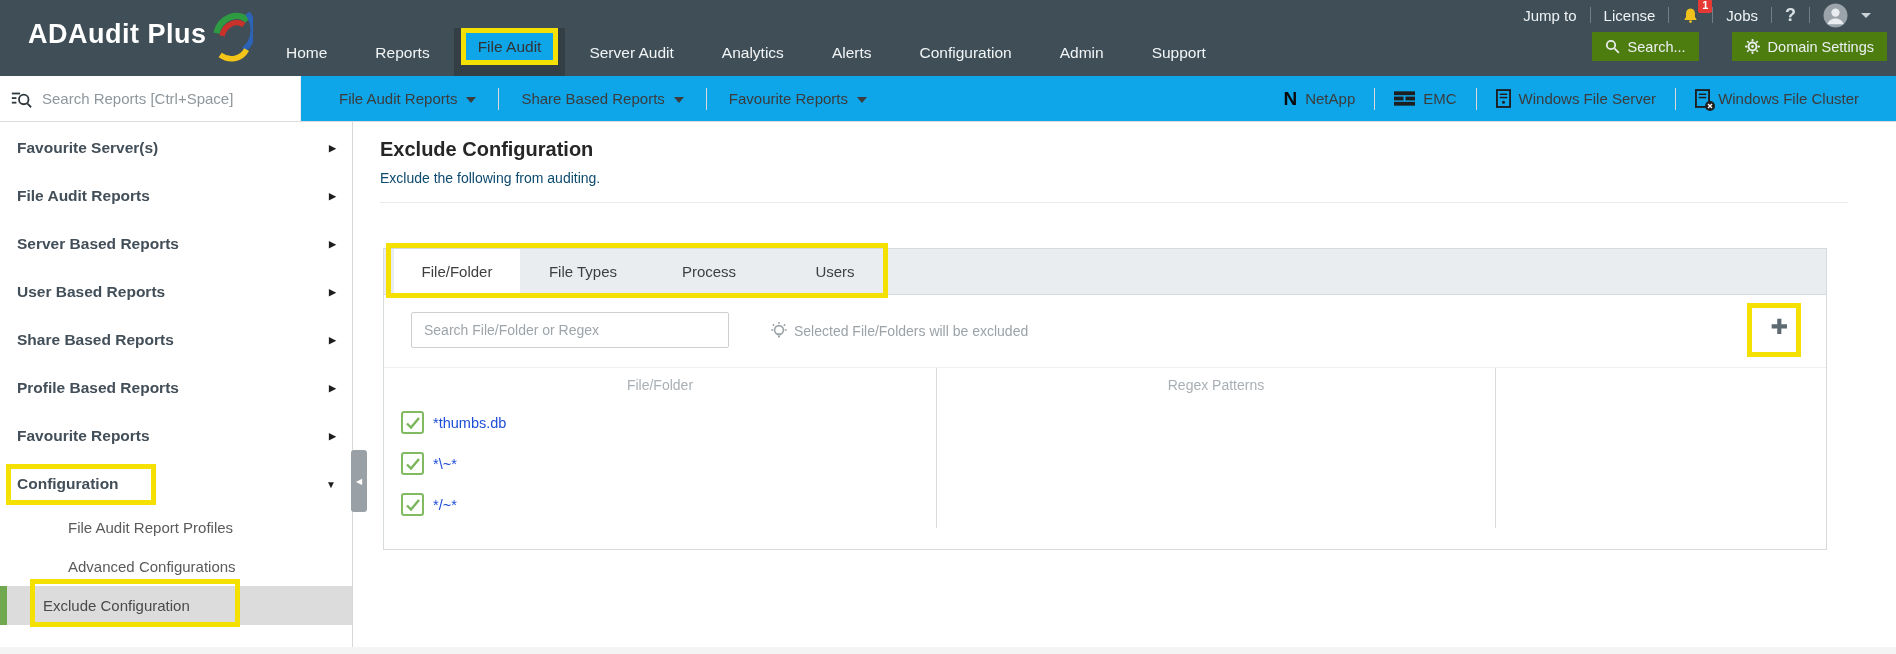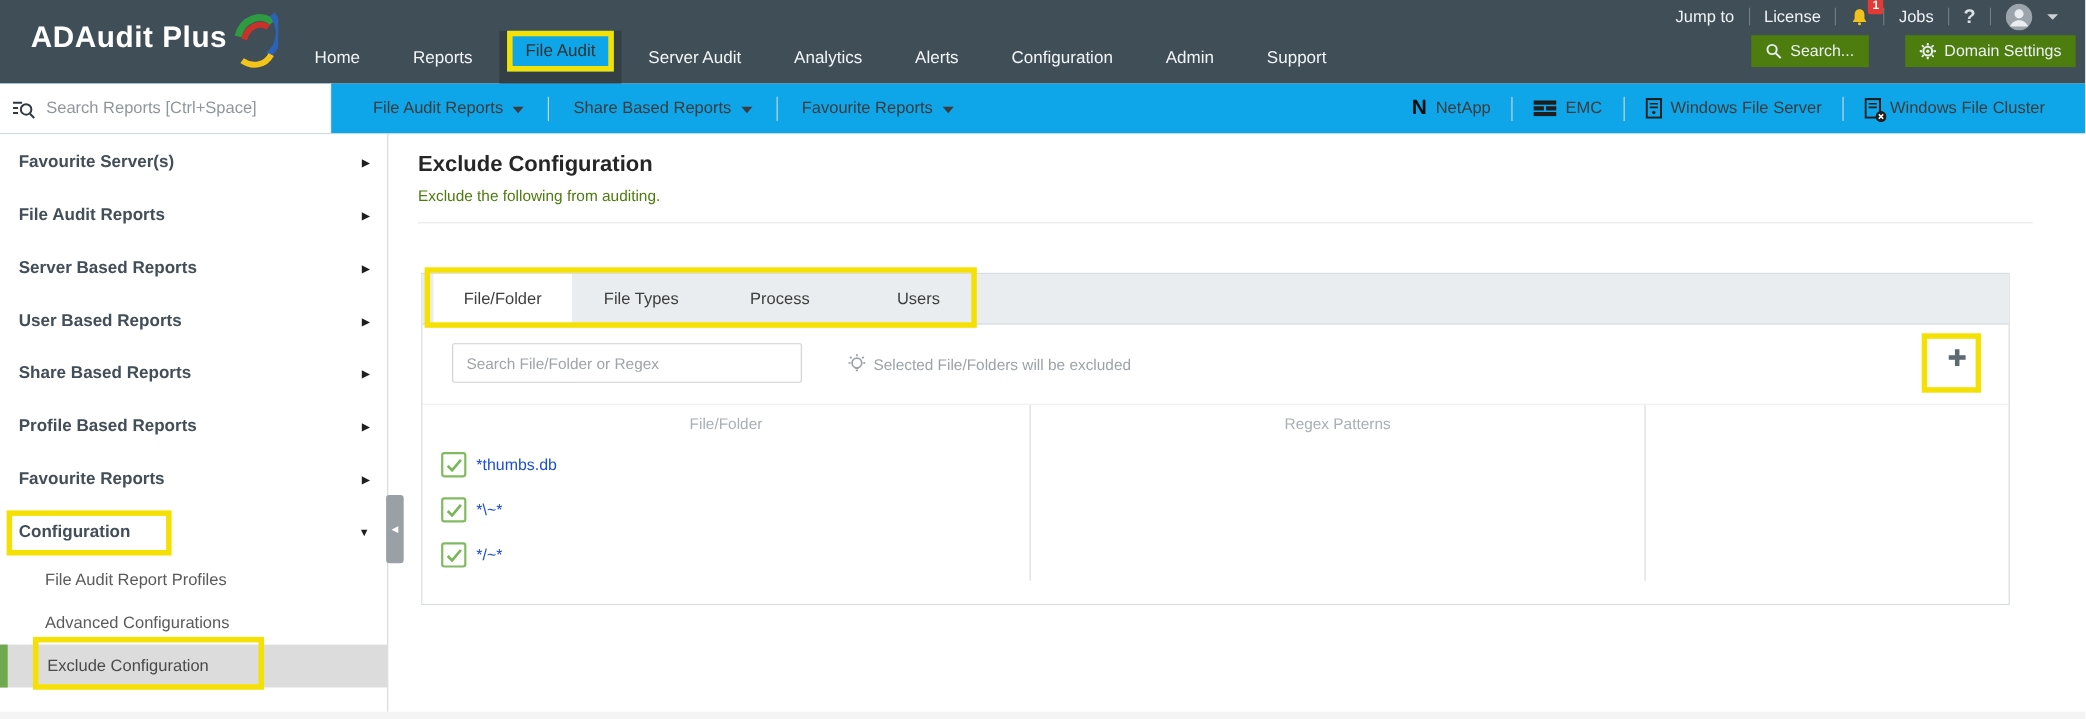--- a/index.html
+++ b/index.html
@@ -40,31 +40,31 @@
   .tb-srv{display:flex;align-items:center;gap:8px;padding:0 19px;font-size:15px;color:#3C3C3C;cursor:pointer;white-space:nowrap;}
   .netapp-n{font-size:19px;font-weight:bold;color:#0B0B0B;}
   .srv-icon-wrap{position:relative;display:inline-flex;}
   .srv-badge{position:absolute;right:-5px;bottom:-3px;}
 
   
   .sidebar{position:absolute;top:122px;left:0;width:353px;bottom:0;background:#fff;border-right:1px solid #D8D8D8;box-sizing:border-box;padding-top:2px;}
   .side-item{height:48px;display:flex;align-items:center;padding:0 16px 0 17px;font-size:15.5px;font-weight:bold;color:#424E58;cursor:pointer;}
   .side-item .arr{margin-left:auto;font-size:9px;color:#1E1E1E;}
   .side-item .arr.down{font-size:10px;}
-  .side-sub-item{height:39px;display:flex;align-items:center;padding-left:41px;font-size:15px;color:#5A5A5A;cursor:pointer;}
+  .side-sub-item{height:39px;display:flex;align-items:center;padding-left:68px;font-size:15px;color:#5A5A5A;cursor:pointer;}
   .side-sub-item.selected{background:#DCDCDC;border-left:7px solid #6FA84E;padding-left:36px;color:#4A4A4A;}
   .anno{position:absolute;border:5px solid #F5E003;pointer-events:none;z-index:5;}
   .anno-config{left:6px;top:342px;width:140px;height:31px;}
   .anno-exclude{left:30px;top:457px;width:200px;height:38px;}
   .collapse-handle{position:absolute;left:351px;top:450px;width:16px;height:62px;background:#99A1A6;border-radius:3px;z-index:6;display:flex;align-items:center;justify-content:center;color:#FFFFFF;font-size:8px;cursor:pointer;}
 
   
   .main{position:absolute;left:354px;top:122px;right:0;bottom:0;background:#fff;}
   .page-title{position:absolute;left:26px;top:16px;font-size:20px;font-weight:bold;color:#262626;}
-  .page-sub{position:absolute;left:26px;top:48px;font-size:14px;color:#4d7c0f;}
+  .page-sub{position:absolute;left:26px;top:48px;font-size:14px;color:#0c4a6e;}
   .title-divider{position:absolute;left:26px;right:48px;top:80px;height:1px;background:#E9E9E9;}
   .panel{position:absolute;left:29px;top:126px;width:1442px;height:300px;border:1px solid #D5DADD;background:#fff;box-sizing:content-box;}
   .tabbar{height:45px;background:#E9EDEF;border-bottom:1px solid #D5DADD;display:flex;padding-left:10px;position:relative;}
   .tab{width:126px;text-align:center;line-height:45px;font-size:15px;color:#3E3E3E;cursor:pointer;}
   .tab.active{background:#FFFFFF;}
   .anno-tabs{left:2px;top:-6px;width:492px;height:45px;}
   .controls{height:72px;position:relative;border-bottom:1px solid #EFEFEF;}
   .fsearch{position:absolute;left:27px;top:17px;width:318px;height:36px;border:1px solid #CFCFCF;border-radius:2px;padding:0 12px;font-size:14px;color:#333;box-sizing:border-box;outline:none;font-family:"Liberation Sans",sans-serif;}
   .fsearch::placeholder{color:#9EA5AA;}
   .hint{position:absolute;left:385px;top:0;height:72px;display:flex;align-items:center;gap:5px;font-size:14px;color:#9CA3A8;}

